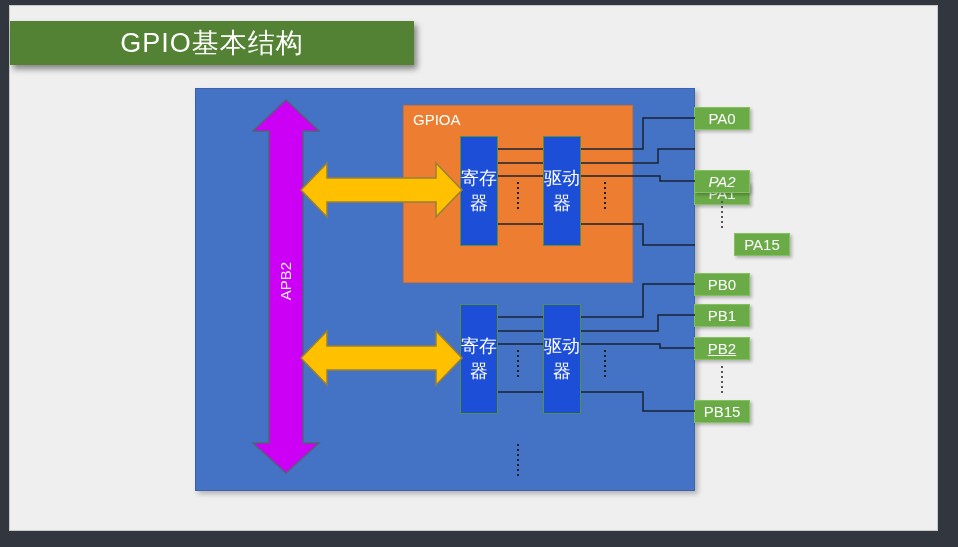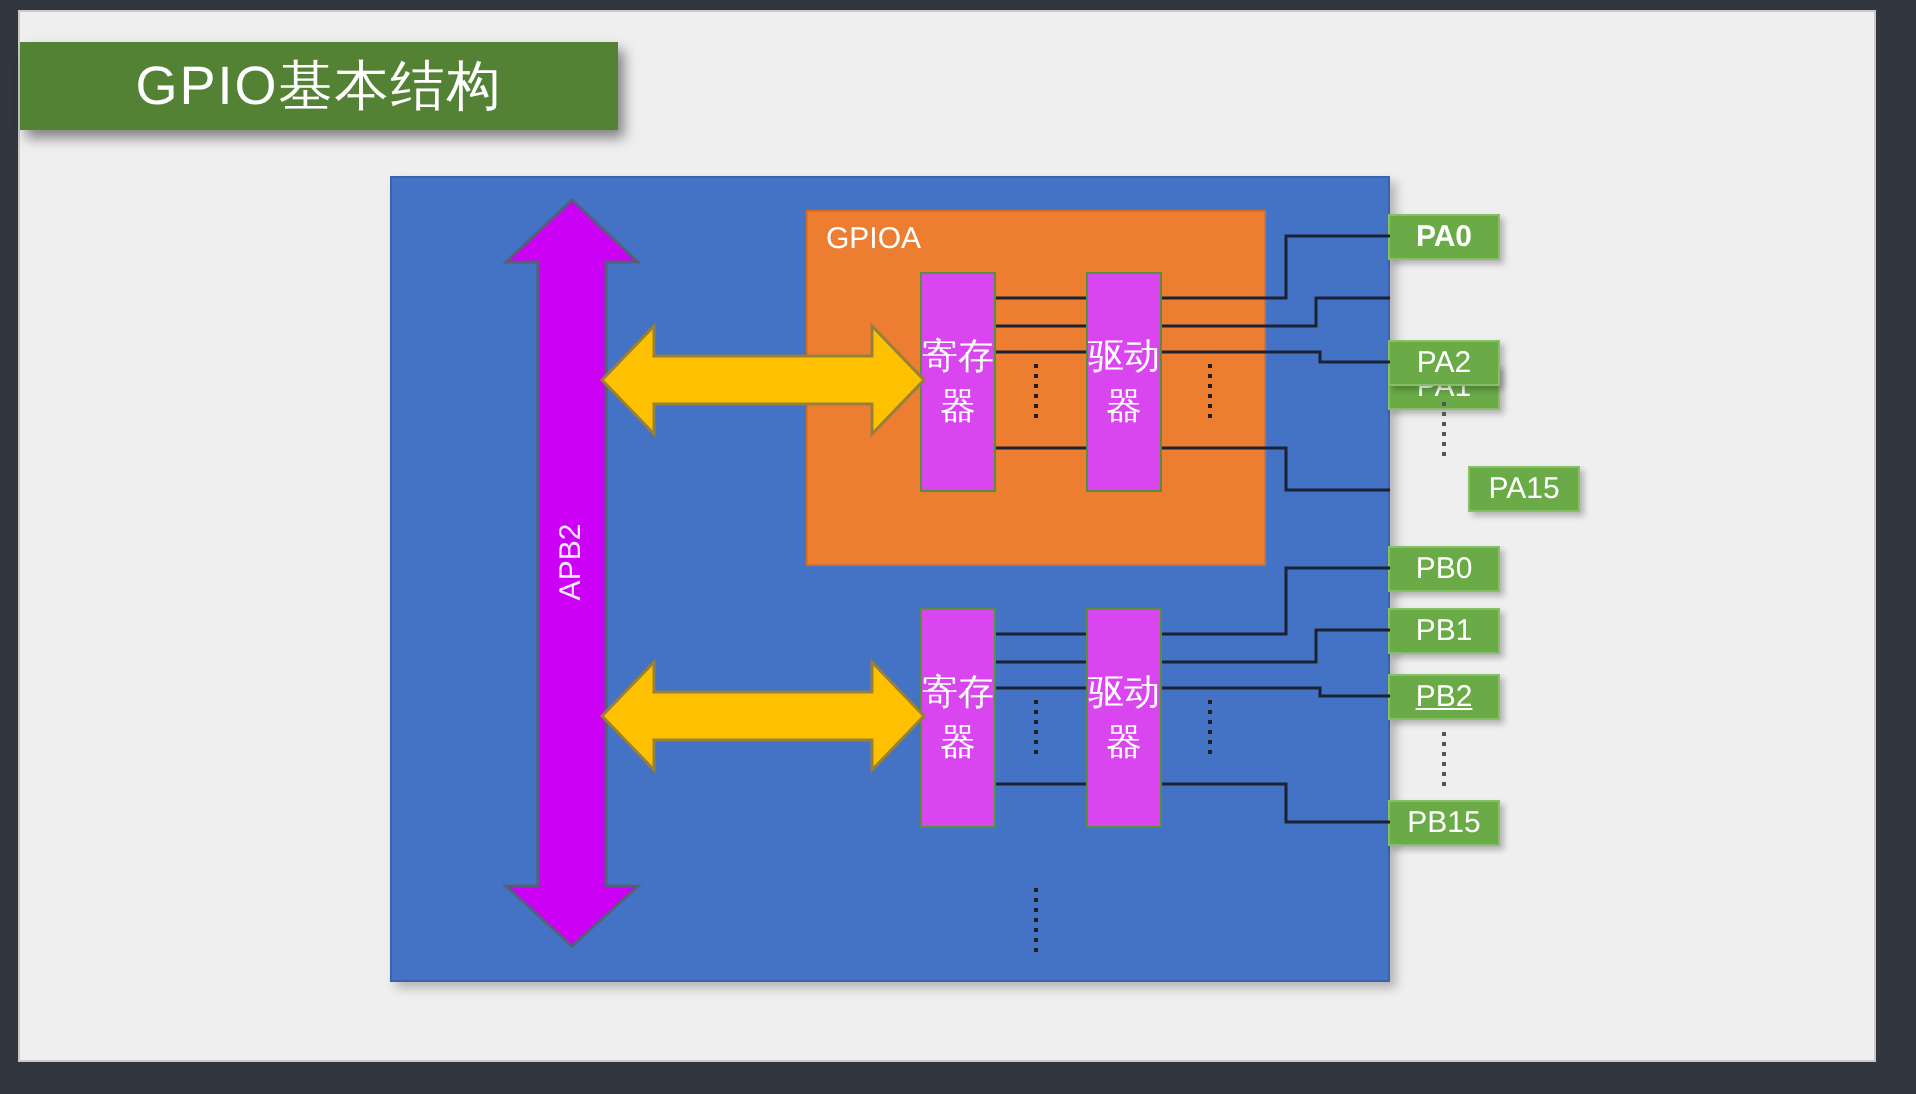--- a/index.html
+++ b/index.html
@@ -6,21 +6,21 @@
   .stage{
     position:relative;width:958px;height:547px;overflow:hidden;
     background:#32363f;
     font-family:"Liberation Sans", sans-serif;
   }
   .slide{
     position:absolute;left:9px;top:5px;width:929px;height:526px;
     background:#efefef;border:1px solid #c9c9c9;box-sizing:border-box;
   }
   .banner{
-    position:absolute;left:10px;top:21px;width:299px;height:44px;
+    position:absolute;left:10px;top:21px;width:404px;height:44px;
     background:#548235;color:#ffffff;
     display:flex;align-items:center;justify-content:center;
     font-size:27px;letter-spacing:1px;
     box-shadow:3px 4px 6px rgba(0,0,0,0.45);
   }
   .backplane{
     position:absolute;left:195px;top:88px;width:500px;height:403px;
     background:#4472c4;border:1px solid #3a63ac;box-sizing:border-box;
     box-shadow:3px 3px 5px rgba(0,0,0,0.25);
   }
@@ -28,37 +28,37 @@
     position:absolute;left:403px;width:230px;background:#ed7d31;
     border:1px solid #d66f27;box-sizing:border-box;
   }
   .periph-a{top:105px;height:178px;}
   .periph-b{top:272px;height:155px;}
   .periph-label{
     position:absolute;left:9px;top:5px;color:#ffffff;font-size:15px;
   }
   .block{
     position:absolute;width:38px;height:110px;
-    background:#d946ef;border:1px solid #57903a;box-sizing:border-box;
+    background:#1d4ed8;border:1px solid #57903a;box-sizing:border-box;
     color:#ffffff;font-size:18px;line-height:25px;
     display:flex;align-items:center;justify-content:center;
     text-align:center;word-break:break-all;
   }
   .reg-a{left:460px;top:136px;}
   .drv-a{left:543px;top:136px;}
   .reg-b{left:460px;top:304px;}
   .drv-b{left:543px;top:304px;}
   .pin{
     position:absolute;left:694px;width:56px;height:23px;
     background:#6aab48;border:1px solid #85c162;box-sizing:border-box;
     color:#ffffff;font-size:15px;
     display:flex;align-items:center;justify-content:center;
     box-shadow:2px 2px 3px rgba(0,0,0,0.25);
   }
-  .pin-0{top:107px;font-weight:bold;}  .pin-1{top:148px;margin-top:34px;}  .pin-2{top:170px;}  .pin-3{top:233px;margin-left:40px;}
+  .pin-0{top:107px;}  .pin-1{top:148px;margin-top:34px;}  .pin-2{top:170px;font-style:italic;}  .pin-3{top:233px;margin-left:40px;}
   .pin-4{top:273px;}  .pin-5{top:304px;}  .pin-6{top:337px;text-decoration:underline;}  .pin-7{top:400px;}
   .overlay{
     position:absolute;left:0;top:0;width:958px;height:547px;
     pointer-events:none;
   }
   .bus-label{
     position:absolute;left:251px;top:271px;width:70px;height:20px;
     color:#f3eaff;font-size:15px;text-align:center;line-height:20px;
     transform:rotate(-90deg);
   }

